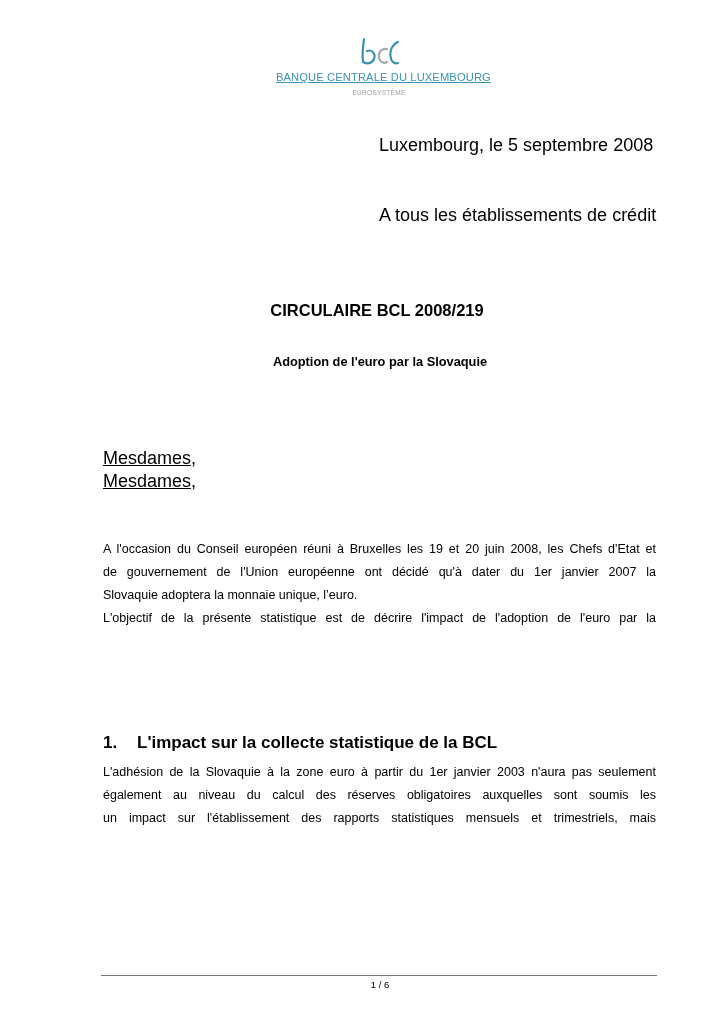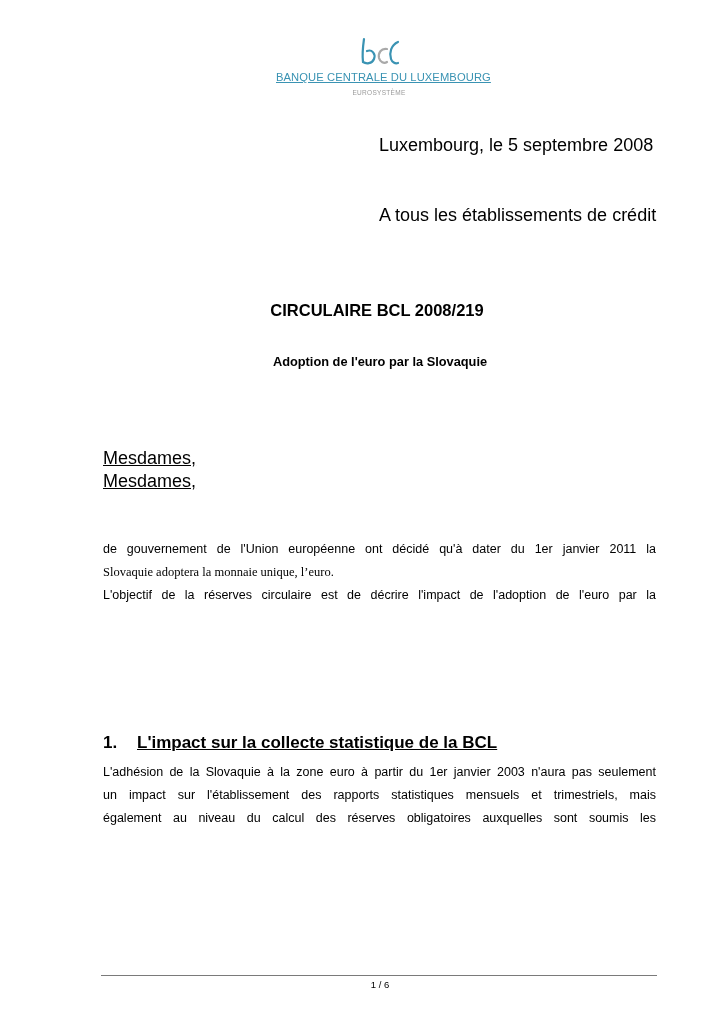--- a/index.html
+++ b/index.html
@@ -89,31 +89,29 @@
     }
     .para .ln {
       display: block;
       height: 23px;
       text-align: justify;
       text-align-last: justify;
       white-space: nowrap;
     }
     .para .ln.last {
       text-align-last: left;
-      font-family: Liberation Serif, serif;
     }
     .para1 { top: 538px; }
     .section-heading {
       position: absolute;
       left: 103px;
       top: 733px;
       font-weight: bold;
       font-size: 17px;
       white-space: nowrap;
-      text-decoration: underline;
     }
     .section-heading .num {
       display: inline-block;
       width: 34px;
     }
     .para2 { top: 761px; }
     .footer-rule {
       position: absolute;
       left: 101px;
       width: 556px;
@@ -152,29 +150,30 @@
 
 <div class="title">CIRCULAIRE BCL 2008/219</div>
 <div class="subtitle">Adoption de l'euro par la Slovaquie</div>
 
 <div class="txt salutation">
   <div>Mesdames,</div>
   <div>Mesdames,</div>
 </div>
 
 <div class="para para1">
-  <span class="ln">de gouvernement de l'Union européenne ont décidé qu'à dater du 1er janvier 2011 la</span>
+  <span class="ln">A l'occasion du Conseil européen réuni à Bruxelles les 19 et 20 juin 2008, les Chefs d'Etat et</span>
+  <span class="ln">de gouvernement de l'Union européenne ont décidé qu'à dater du 1er janvier 2007 la</span>
   <span class="ln last">Slovaquie adoptera la monnaie unique, l’euro.</span>
-  <span class="ln">L'objectif de la réserves circulaire est de décrire l'impact de l'adoption de l'euro par la</span>
+  <span class="ln">L'objectif de la présente statistique est de décrire l'impact de l'adoption de l'euro par la</span>
 </div>
 
 <div class="section-heading">
   <span class="num">1.</span><span>L'impact sur la collecte statistique de la BCL</span>
 </div>
 
 <div class="para para2">
   <span class="ln">L'adhésion de la Slovaquie à la zone euro à partir du 1er janvier 2003 n'aura pas seulement</span>
+  <span class="ln">également au niveau du calcul des réserves obligatoires auxquelles sont soumis les</span>
   <span class="ln">un impact sur l'établissement des rapports statistiques mensuels et trimestriels, mais</span>
-  <span class="ln">également au niveau du calcul des réserves obligatoires auxquelles sont soumis les</span>
 </div>
 
 <div class="footer-rule"></div>
 <div class="page-num">1 / 6</div>
 
 </body></html>

